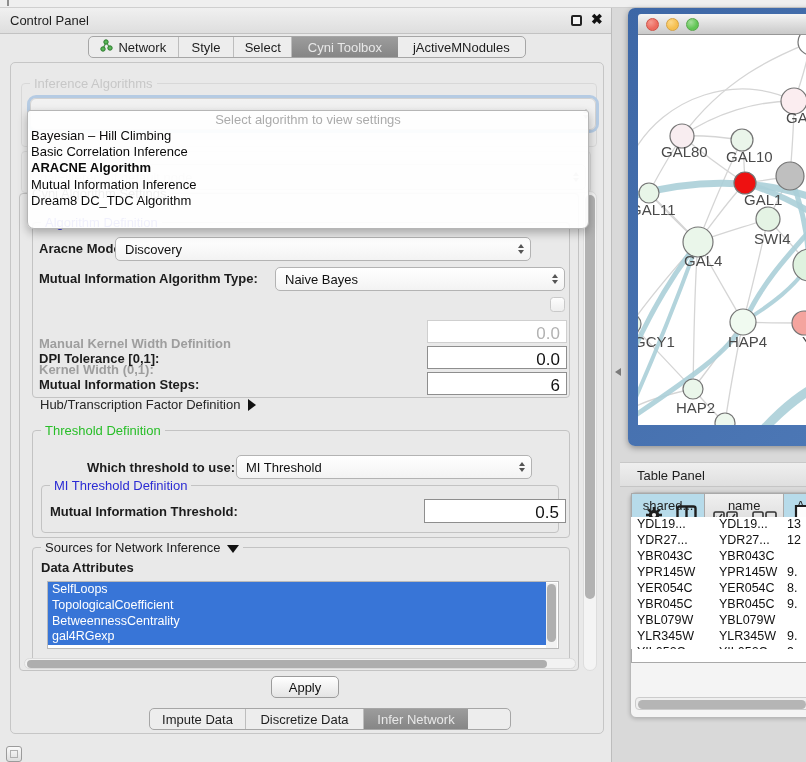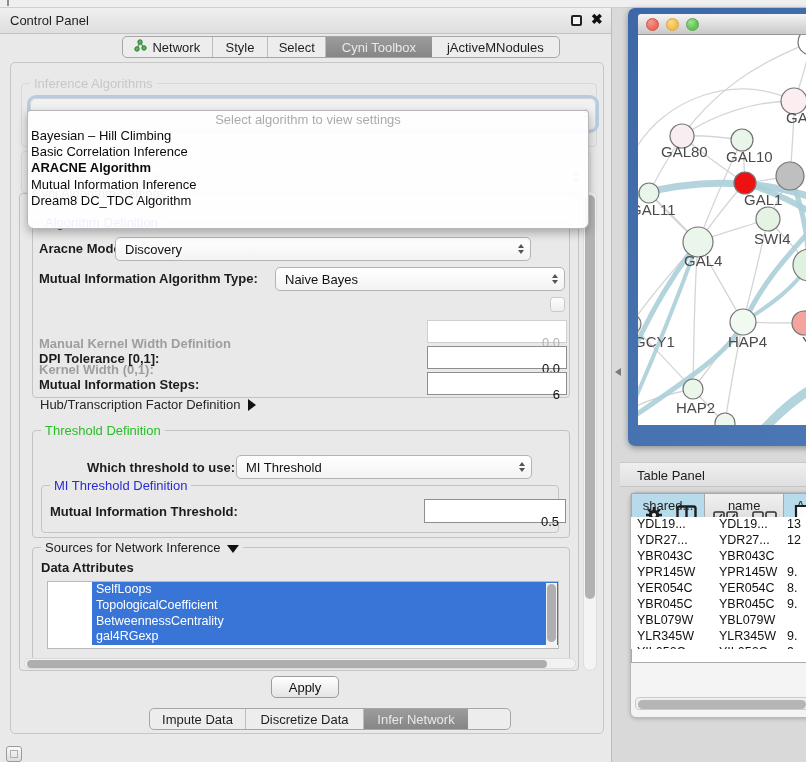--- a/index.html
+++ b/index.html
@@ -17,57 +17,57 @@
   #cp-titlebar { left:0; top:0; width:100%; height:26px; background:linear-gradient(#F0F0F0,#DEDEDE); border-bottom:1px solid #C2C2C2; }
   #cp-title { left:10px; top:5px; font-size:13px; color:#1E1E1E; }
   #cp-float { left:571px; top:7px; width:11px; height:11px; border:2px solid #222; border-radius:2px; background:#F5F5F5; cursor:pointer;}
   #cp-close { left:591px; top:3px; font-size:14px; font-weight:bold; color:#111; cursor:pointer;}
 
   
   .tabstrip { height:22px; display:flex; border:1px solid #A6A6A6; border-radius:5px; background:#EDEDED; overflow:hidden; }
   .tab { display:flex; align-items:center; justify-content:center; gap:5px; font-size:13px; color:#1E1E1E; border-right:1px solid #BDBDBD; cursor:pointer; padding:0 10px;}
   .tab:last-child { border-right:none; }
   .tab.sel { background:linear-gradient(#9C9C9C,#868686); color:#E8E8E8; border-right:none; }
-  #cp-tabs { left:88px; top:28px; width:438px;margin-left:34px; }
+  #cp-tabs { left:88px; top:28px; width:438px; }
 
   
   #cp-content { left:10px; top:54px; width:594px; height:672px; background:#E9E9E9; border:1px solid #C6C6C6; border-radius:5px; }
 
   
   .ghost { opacity:0.42; }
   .grp { position:absolute; border:1px solid #C3C3C3; border-radius:4px; }
   .grp > .legend { position:absolute; top:-8px; left:8px; background:#E9E9E9; padding:0 4px; font-size:13px; color:#2A2A2A; white-space:nowrap;}
   .legend.blue { color:#2B2BD4; } .legend.green { color:#28BE28; } .legend.dim { color:#9A9A9A; }
   .combo { position:absolute; height:24px; background:linear-gradient(#FFFFFF,#F3F3F3); border:1px solid #B3B3B3; border-radius:5px; display:flex; align-items:center; cursor:pointer;}
   .combo .combo-val { padding-left:9px; font-size:13px; color:#111; flex:1; }
   .spin { width:18px; display:flex; flex-direction:column; align-items:center; gap:2px; }
   .spin i { display:block; width:0; height:0; border-left:3.5px solid transparent; border-right:3.5px solid transparent; }
   .spin .up { border-bottom:4.5px solid #555; } .spin .dn { border-top:4.5px solid #555; }
   .focusring { box-shadow:0 0 0 3px #6FA3DC; }
-  .tinput { position:absolute; height:23px; background:#FFFFFF; border:1px solid #8E8E8E; font-size:13px; color:#111; text-align:right; padding:14px 6px 0 0;}
+  .tinput { position:absolute; height:23px; background:#FFFFFF; border:1px solid #8E8E8E; font-size:17px; color:#111; text-align:right; padding:3px 6px 0 0;}
   .tinput.dis { border-color:#CFCFCF; color:#B2B2B2; }
   .lbl { position:absolute; font-weight:bold; font-size:13px; color:#1C1C1C; white-space:nowrap;}
   .lbl.dis { color:#9E9E9E;margin-top:37px; }
   .checkbox { position:absolute; width:15px; height:15px; border:1px solid #C9C9C9; border-radius:3.5px; background:linear-gradient(#FDFDFD,#EEEEEE); cursor:pointer;}
 
   
   #dd-overlay { left:16px; top:47px; width:562px; height:119px; background:rgba(255,255,255,0.93); border:1px solid #B6B6B6; border-radius:3px 3px 7px 7px; box-shadow:0 4px 10px rgba(0,0,0,0.28); z-index:30; }
   #dd-placeholder { height:17px; text-align:center; color:#ABABAB; font-size:13px; padding-top:1px;}
   .dd-item { height:16.2px; padding-left:3px; font-size:13px; color:#0A0A0A; cursor:pointer; white-space:nowrap;}
   .dd-item.current { font-weight:bold; }
 
   
   .sb-track-v { position:absolute; background:#F4F4F4; border:1px solid #DDDDDD; border-radius:7px; }
   .sb-thumb-v { position:absolute; left:1px; width:10px; background:#B2B2B2; border-radius:6px; cursor:pointer;}
   .sb-track-h { position:absolute; background:#F2F2F2; border:1px solid #DBDBDB; border-radius:6px; }
   .sb-thumb-h { position:absolute; top:1px; height:8px; background:#AEAEAE; border-radius:5px; cursor:pointer;}
 
   
   #attr-list { position:absolute; left:14px; top:33px; width:512px; height:68px; background:#FFFFFF; border:1px solid #B9B9B9; overflow:hidden;}
-  .attr-item { height:15.8px; background:#3875D7; color:#FFFFFF; font-size:12.5px; padding-left:4px; cursor:pointer; width:calc(100% - 12px);margin-left:44px;}
+  .attr-item { height:15.8px; background:#3875D7; color:#FFFFFF; font-size:12.5px; padding-left:4px; cursor:pointer; width:calc(100% - 12px);}
   #attr-scroll { position:absolute; right:1px; top:1px; width:11px; height:66px; background:#F2F2F2;}
   #attr-thumb { position:absolute; left:1px; top:1px; width:9px; height:58px; background:#AFAFAF; border-radius:5px;}
 
   .btn { position:absolute; height:22px; background:linear-gradient(#FFFFFF,#E4E4E4); border:1px solid #9C9C9C; border-radius:5px; font-size:13px; color:#111; text-align:center; padding-top:3px; cursor:pointer;}
 
   .tri-right { display:inline-block; width:0; height:0; border-top:6px solid transparent; border-bottom:6px solid transparent; border-left:8px solid #111; margin-left:8px; vertical-align:-2px;}
   .tri-down { display:inline-block; width:0; height:0; border-left:6px solid transparent; border-right:6px solid transparent; border-top:8px solid #111; margin-left:6px; vertical-align:-1px;}
 
   
   #splitter-grip { left:615px; top:368px; width:0; height:0; border-top:4px solid transparent; border-bottom:4px solid transparent; border-right:6px solid #7A7A7A; cursor:col-resize;}

